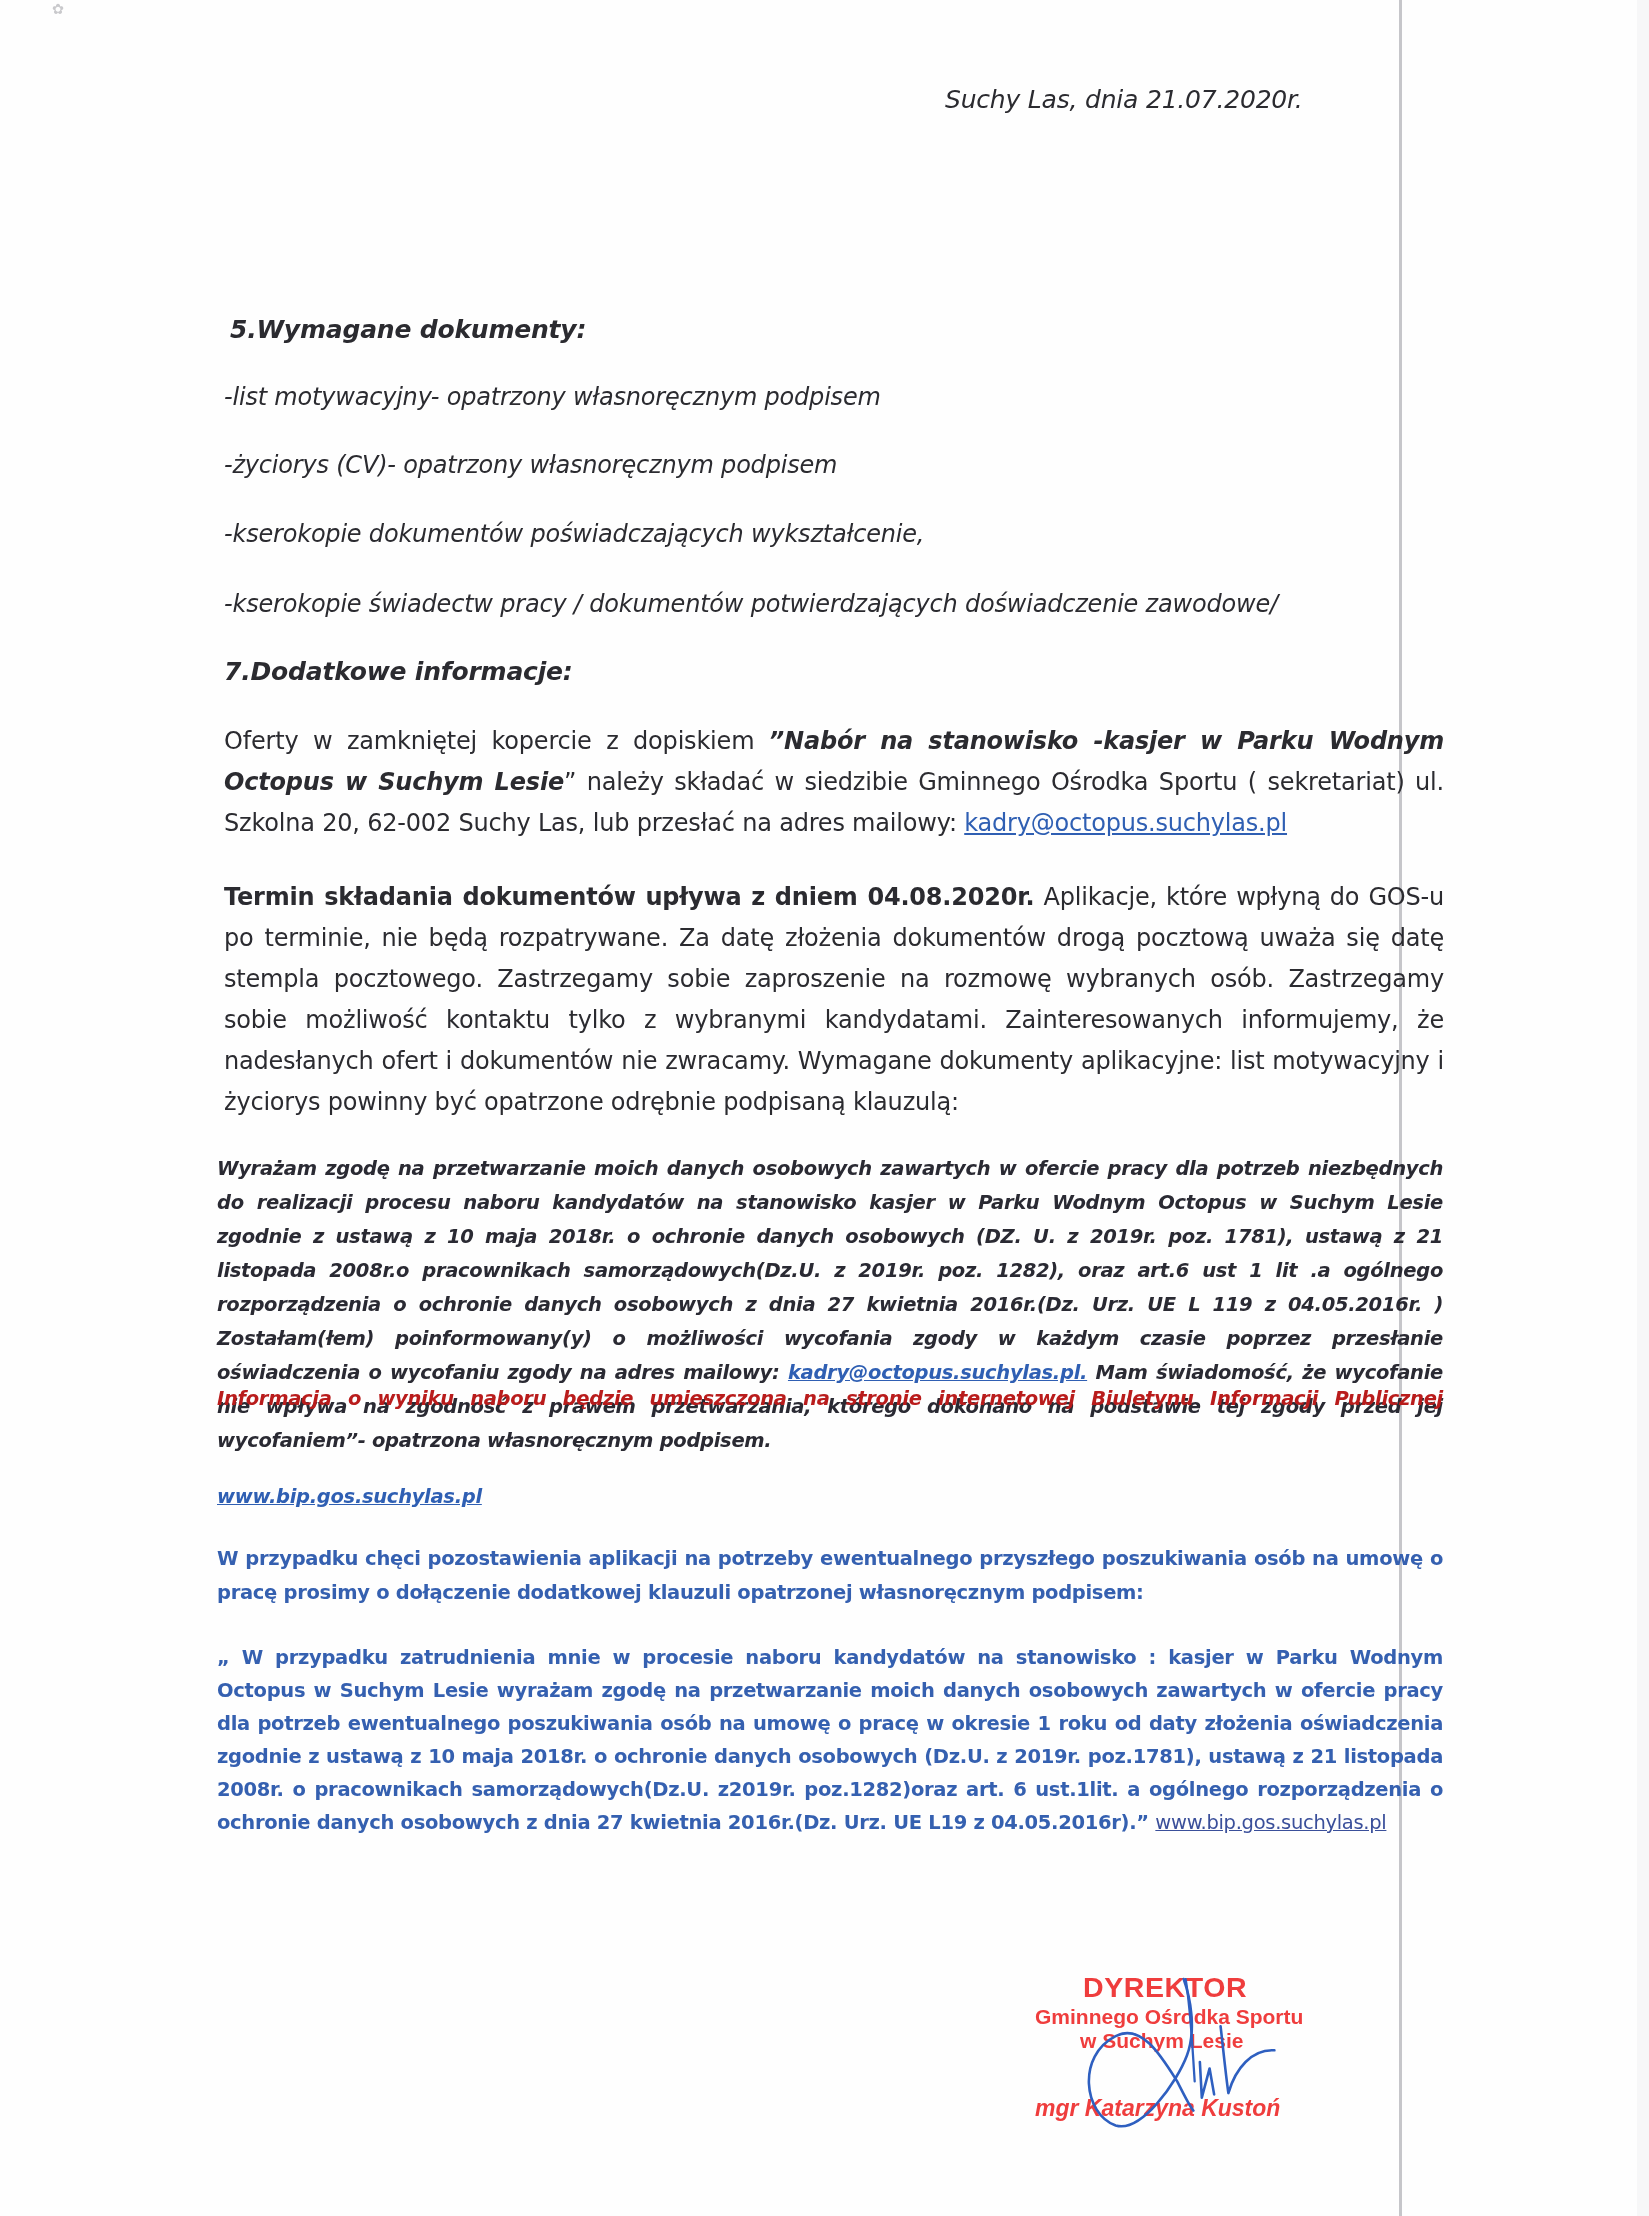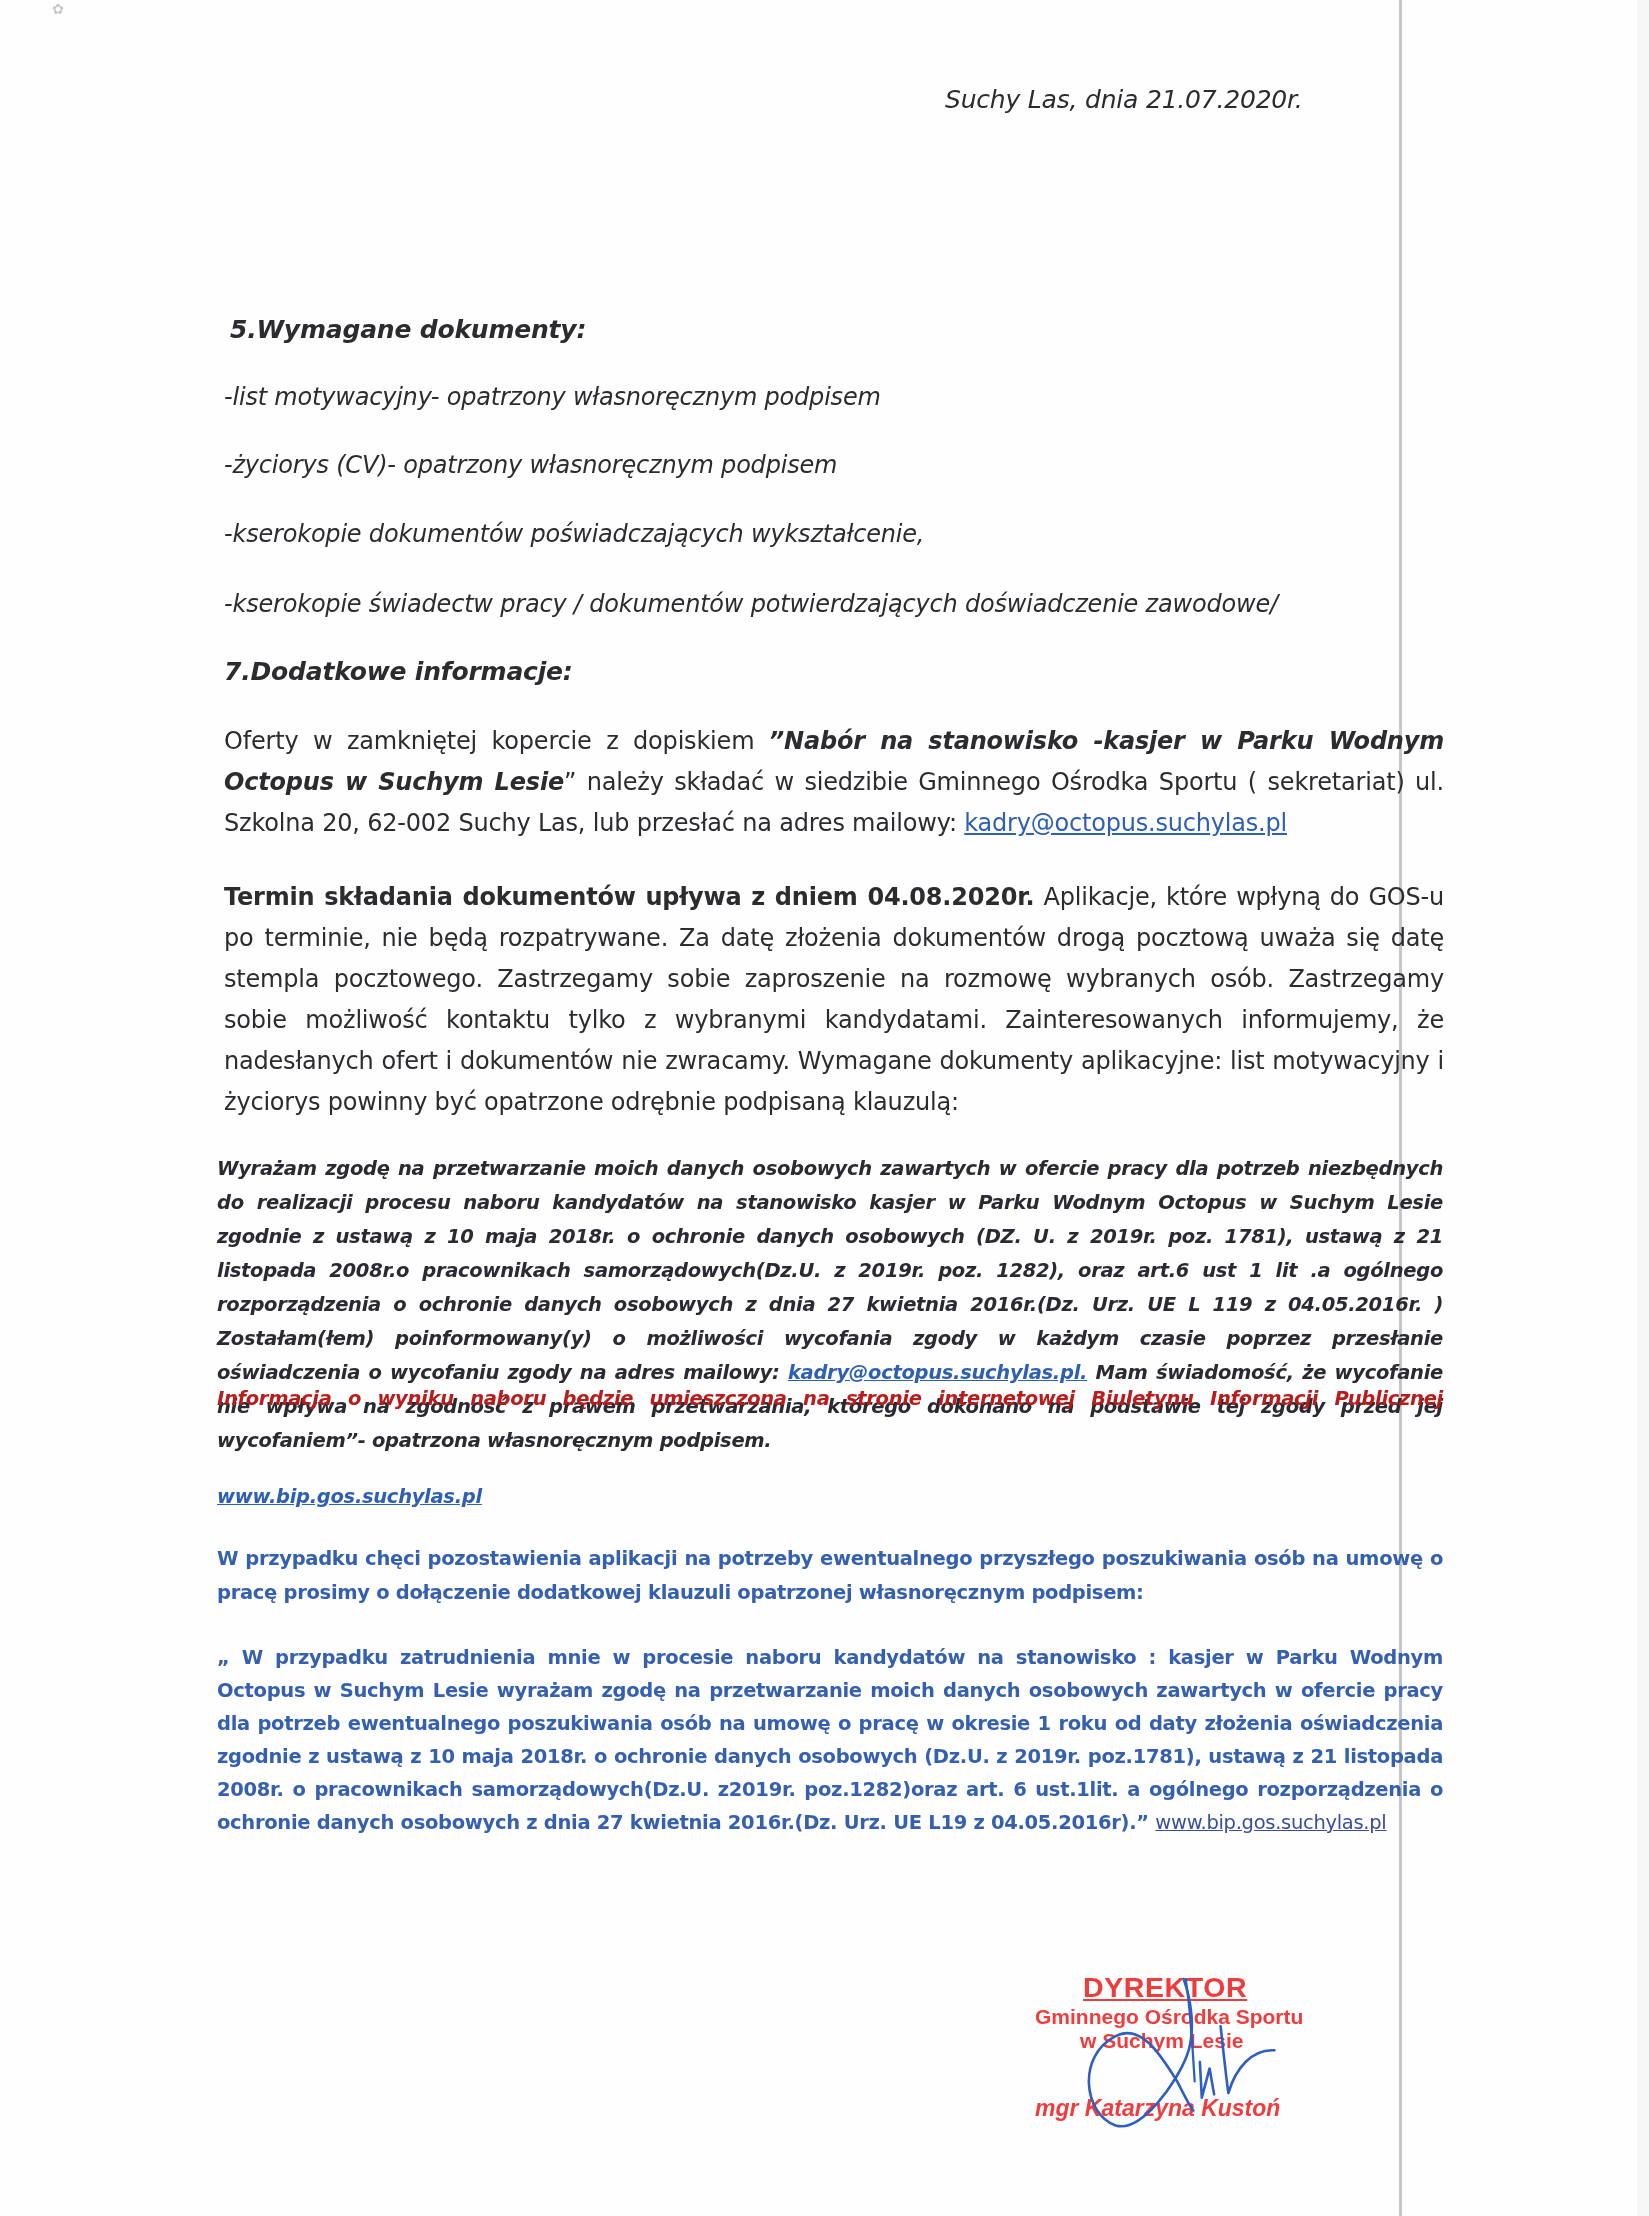--- a/index.html
+++ b/index.html
@@ -37,21 +37,21 @@
   .bipinfo { position: absolute; left: 217px; width: 1226px; top: 1382px; font-size: 19.5px; line-height: 34px; font-style: italic; font-weight: bold; text-align: justify; text-align-last: justify; color: #b91c1c; letter-spacing: -0.3px; }
   .bipinfo-link { position: absolute; left: 217px; top: 1480px; font-size: 19.5px; line-height: 34px; font-style: italic; font-weight: bold; letter-spacing: -0.3px; }
 
   .blue { color: #3560b0; }
   .keep { position: absolute; left: 217px; width: 1226px; top: 1542px; font-size: 19.5px; line-height: 34px; font-weight: bold; text-align: justify; letter-spacing: -0.3px; }
   .clause { position: absolute; left: 217px; width: 1226px; top: 1641px; font-size: 19.5px; line-height: 33px; font-weight: bold; text-align: justify; letter-spacing: -0.3px; }
   .clause a.link { font-weight: normal; color: #3a4f9a; }
 
   .stamp { position: absolute; left: 1012px; top: 1971px; width: 298px; height: 162px; }
   .stamp .s { position: absolute; color: #ef3d3d; font-family: "Liberation Sans", sans-serif; font-weight: bold; white-space: nowrap; }
-  .stamp .s1 { left: 71px; top: 0; font-size: 28.5px; letter-spacing: 0.6px; text-decoration: underline; }
+  .stamp .s1 { left: 71px; top: 0; font-size: 28.5px; letter-spacing: 0.6px; }
   .stamp .s2 { left: 23px; top: 34px; font-size: 21px; }
   .stamp .s3 { left: 68px; top: 58px; font-size: 21px; }
   .stamp .s4 { left: 23px; top: 124px; font-size: 23px; font-style: italic; }
   .signature { position: absolute; left: 1012px; top: 1971px; width: 298px; height: 169px; }
 </style>
 </head>
 <body>
 
 <div class="page">
   <div class="edge-line"></div>

